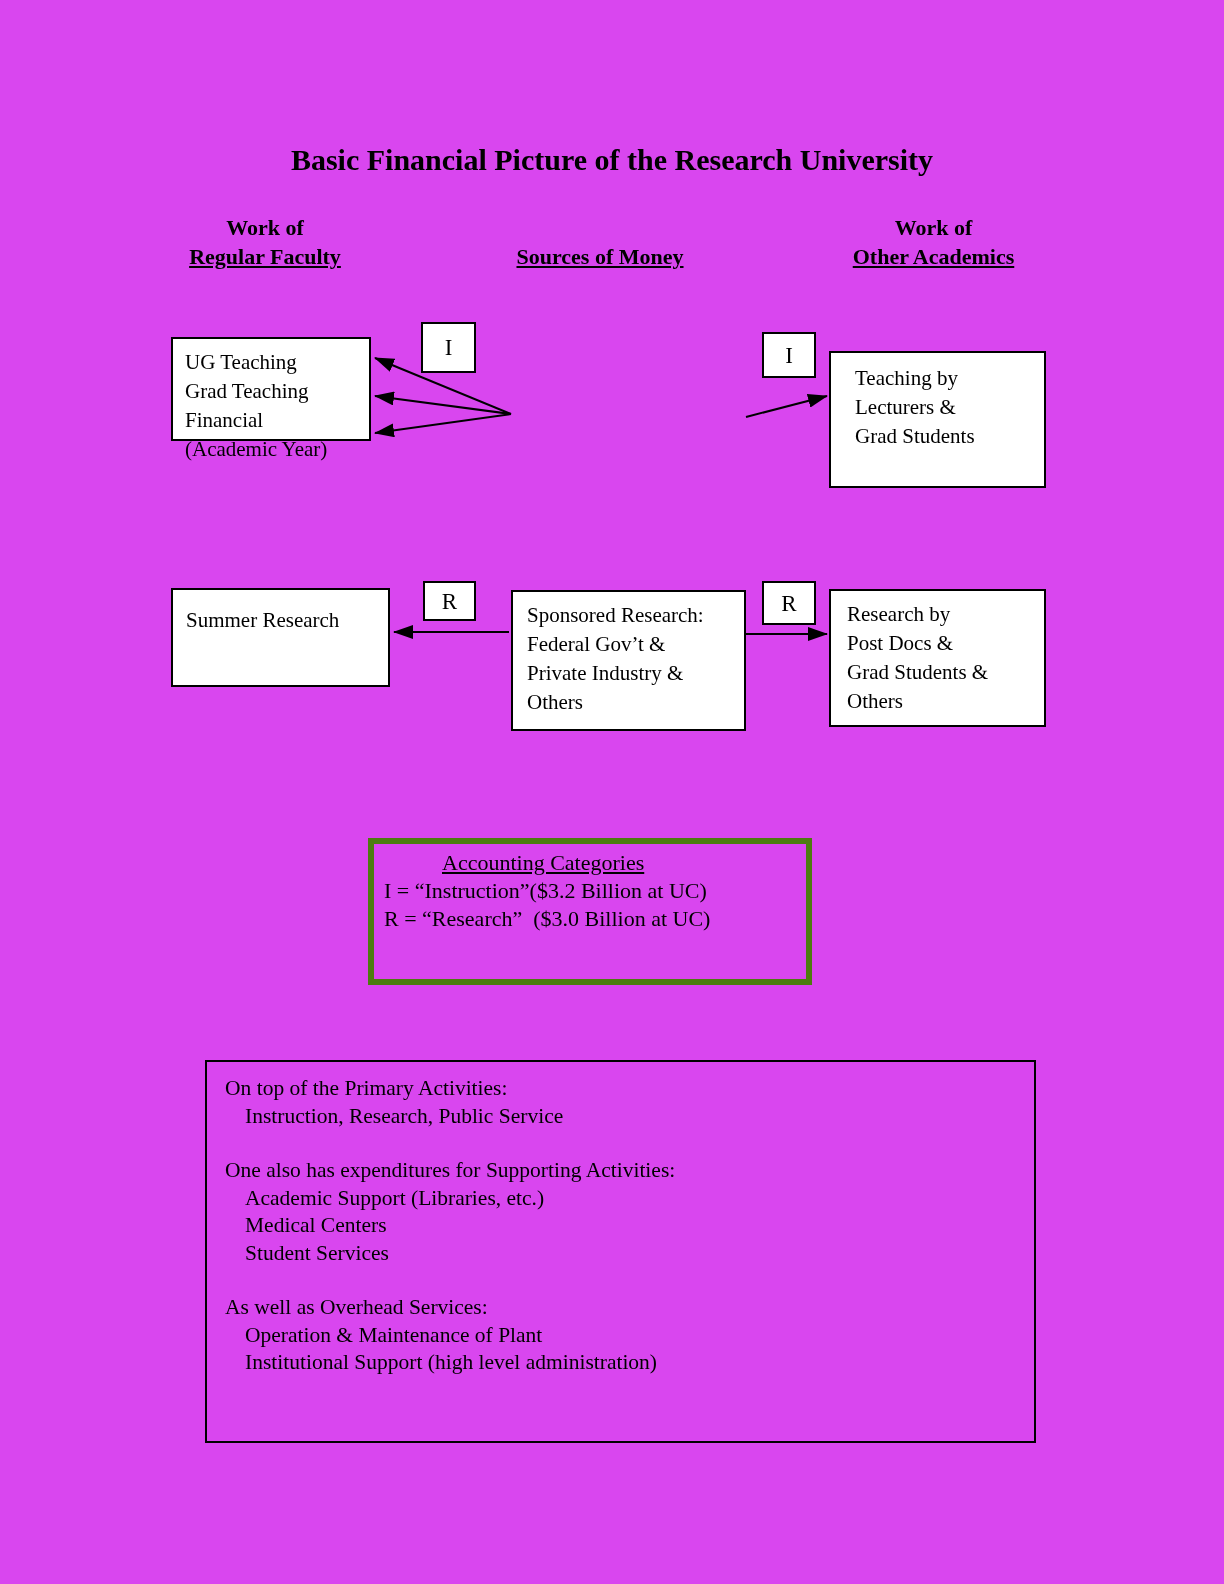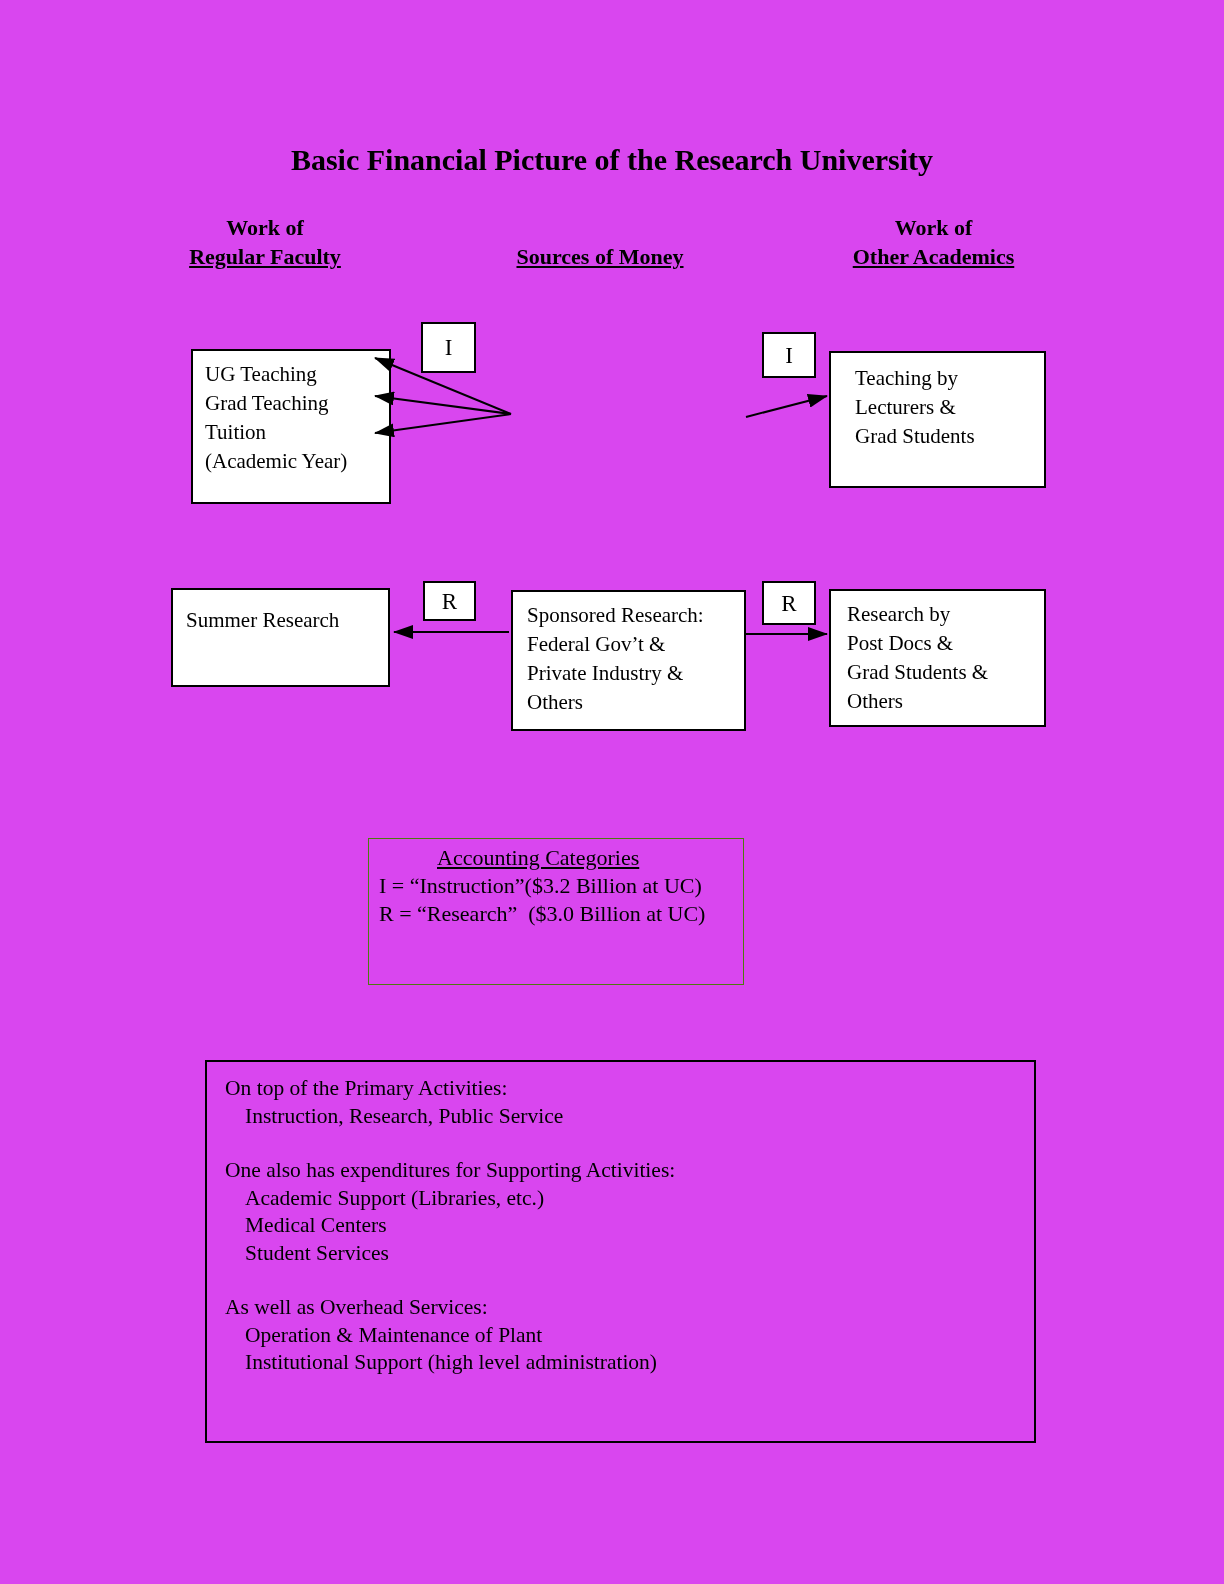--- a/index.html
+++ b/index.html
@@ -34,21 +34,21 @@
 
   
   .dbox {
     position: absolute;
     border: 2px solid #000;
     box-sizing: border-box;
     font-size: 21px; line-height: 29px;
     background: #fff;
   }
   .dbox .ln { white-space: pre; }
-  .box-r1-left   { left: 171px; top: 349px; width: 200px; height: 155px; padding: 9px 6px 0 12px; margin-left: 20px; }
+  .box-r1-left   { left: 171px; top: 337px; width: 200px; height: 104px; padding: 9px 6px 0 12px; }
   .box-r1-center { left: 511px; top: 352px; width: 235px; height: 140px; padding: 11px 6px 0 17px; }
   .box-r1-right  { left: 829px; top: 351px; width: 217px; height: 137px; padding: 11px 6px 0 24px; }
   .box-r2-left   { left: 171px; top: 588px; width: 219px; height: 99px;  padding: 16px 6px 0 13px; }
   .box-r2-center { left: 511px; top: 590px; width: 235px; height: 141px; padding: 9px 6px 0 14px; }
   .box-r2-right  { left: 829px; top: 589px; width: 217px; height: 138px; padding: 9px 6px 0 16px; }
   .amp-indent { padding-left: 62px; }
 
   
   .tagbox {
     position: absolute;
@@ -62,22 +62,22 @@
   .tag-i2 { left: 762px; top: 332px; width: 54px; height: 46px; }
   .tag-r1 { left: 423px; top: 581px; width: 53px; height: 40px; }
   .tag-r2 { left: 762px; top: 581px; width: 54px; height: 44px; }
 
   
   .arrows { left: 0; top: 0; pointer-events: none; }
 
   
   .acct-box {
     position: absolute;
-    left: 368px; top: 838px; width: 376px; height: 147px;
-    border: 1px solid #4d7c0f;
+    left: 368px; top: 838px; width: 444px; height: 147px;
+    border: 6px solid #4d7c0f;
     box-sizing: border-box;
     padding: 5px 0 0 10px;
     font-size: 22px; line-height: 28px;
   }
   .acct-box .acct-title {
     display: inline-block;
     margin-left: 58px;
     text-decoration: underline;
   }
   .acct-box .ln { white-space: pre; }
@@ -110,21 +110,21 @@
     <div class="u">Sources of Money</div>
   </div>
   <div class="abs col-hdr hdr-right">
     <div>Work of</div>
     <div class="u">Other Academics</div>
   </div>
 
   <div class="dbox box-r1-left">
     <div class="ln">UG Teaching</div>
     <div class="ln">Grad Teaching</div>
-    <div class="ln">Tuition</div>
+    <div class="ln">Financial</div>
     <div class="ln">(Academic Year)</div>
   </div>
 
   <div class="tagbox tag-i1">
     <span>I</span>
   </div>
 
 
   <div class="tagbox tag-i2">
     <span>I</span>

